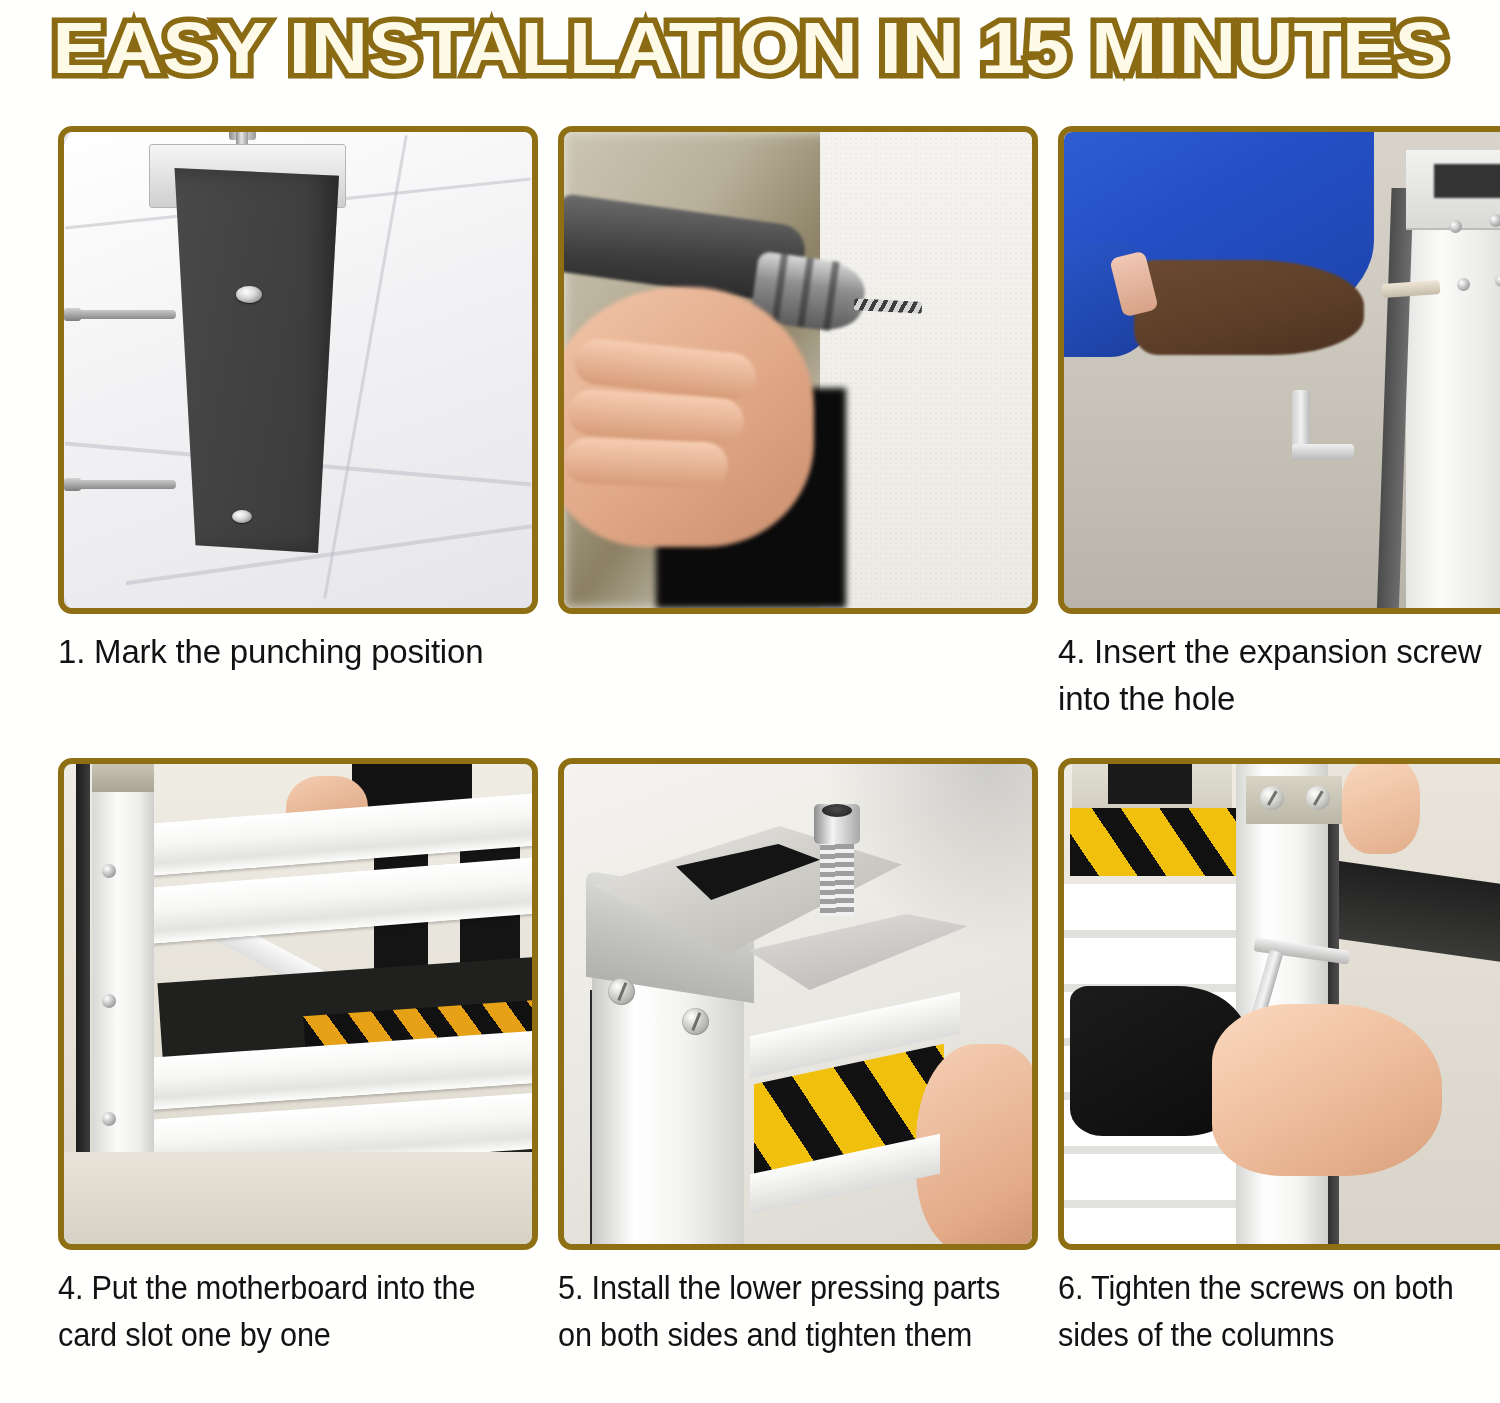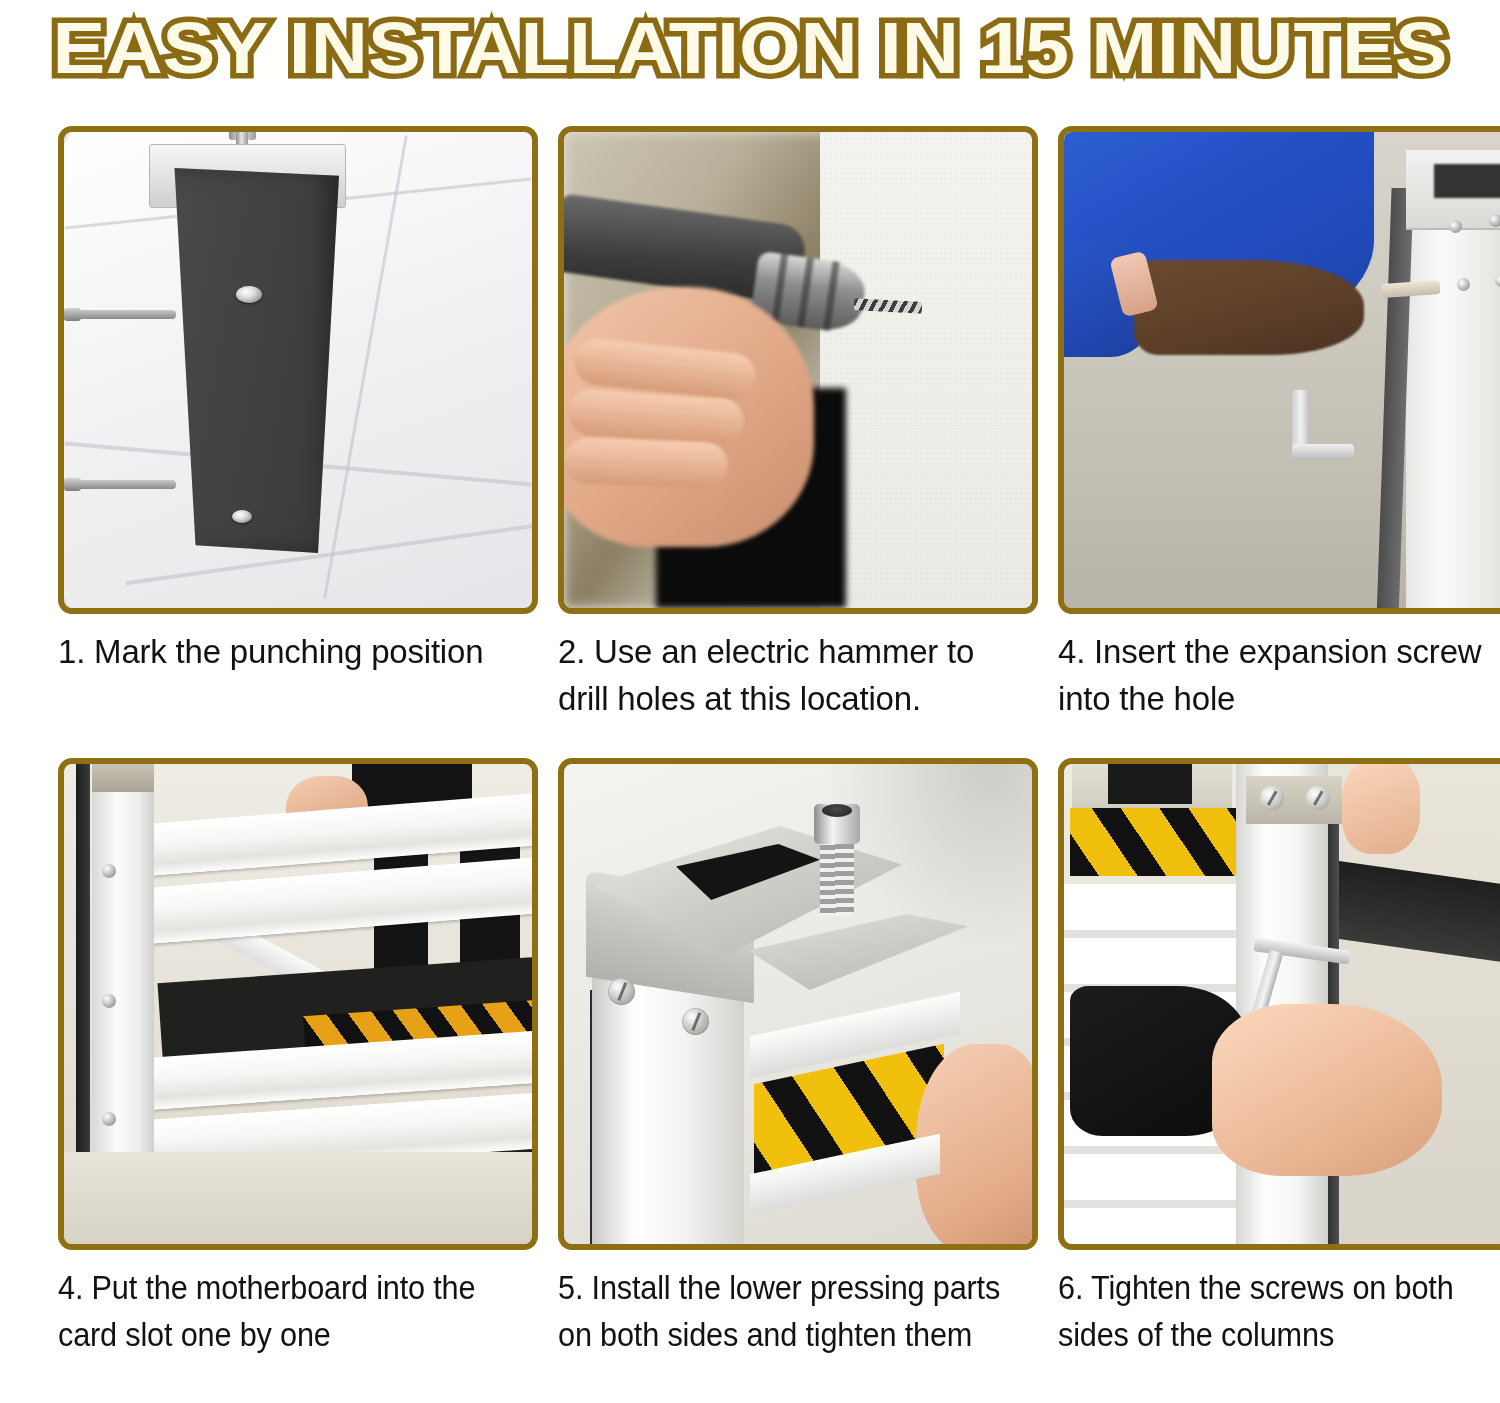--- a/index.html
+++ b/index.html
@@ -550,21 +550,20 @@
             <div class="p2-chuck-band" style="left:48px;"></div>
             <div class="p2-chuck-band" style="left:74px;"></div>
           </div>
           <div class="p2-bit"></div>
           <div class="p2-hand"></div>
           <div class="p2-finger" style="left:10px;top:214px;width:182px;transform:rotate(6deg);"></div>
           <div class="p2-finger" style="left:4px;top:262px;width:176px;transform:rotate(4deg);"></div>
           <div class="p2-finger" style="left:0px;top:308px;width:164px;transform:rotate(2deg);"></div>
         </div>
       </div>
-      <div class="caption">2. Use an electric hammer to drill holes at this location.</div>
     </div>
 
     <div class="cell">
       <div class="photo">
         <div class="photo-inner">
           <div class="p3-bg"></div>
           <div class="p3-floor"></div>
           <div class="p3-shirt"></div>
           <div class="p3-shirt2"></div>
           <div class="p3-arm"></div>

